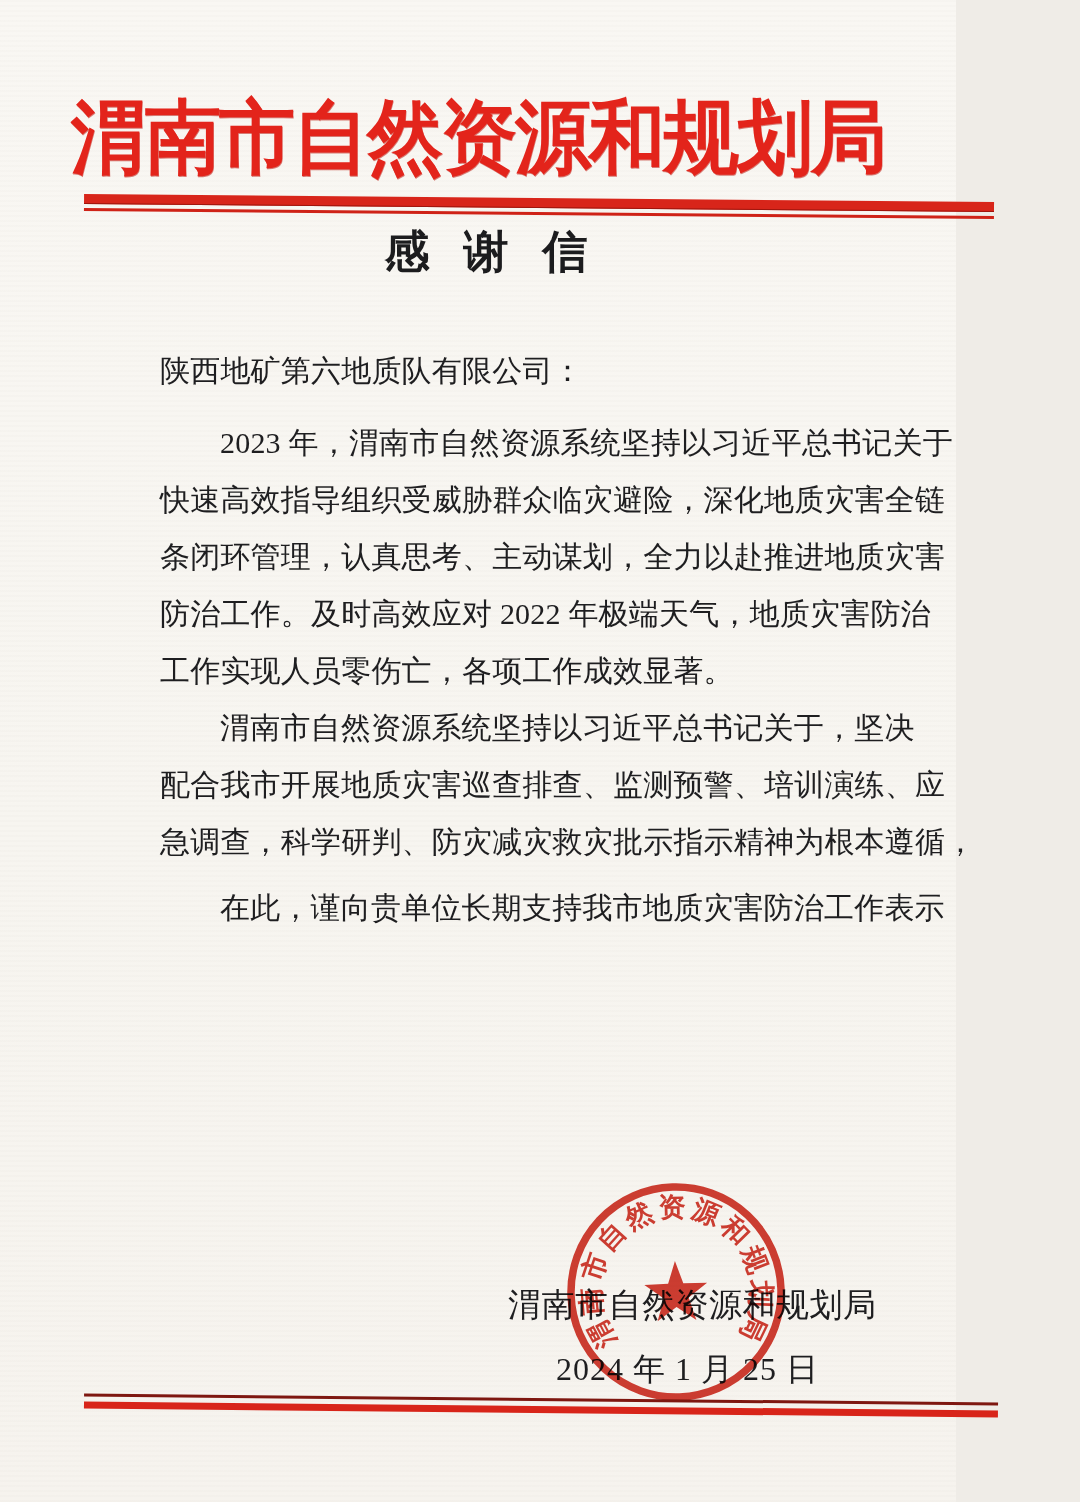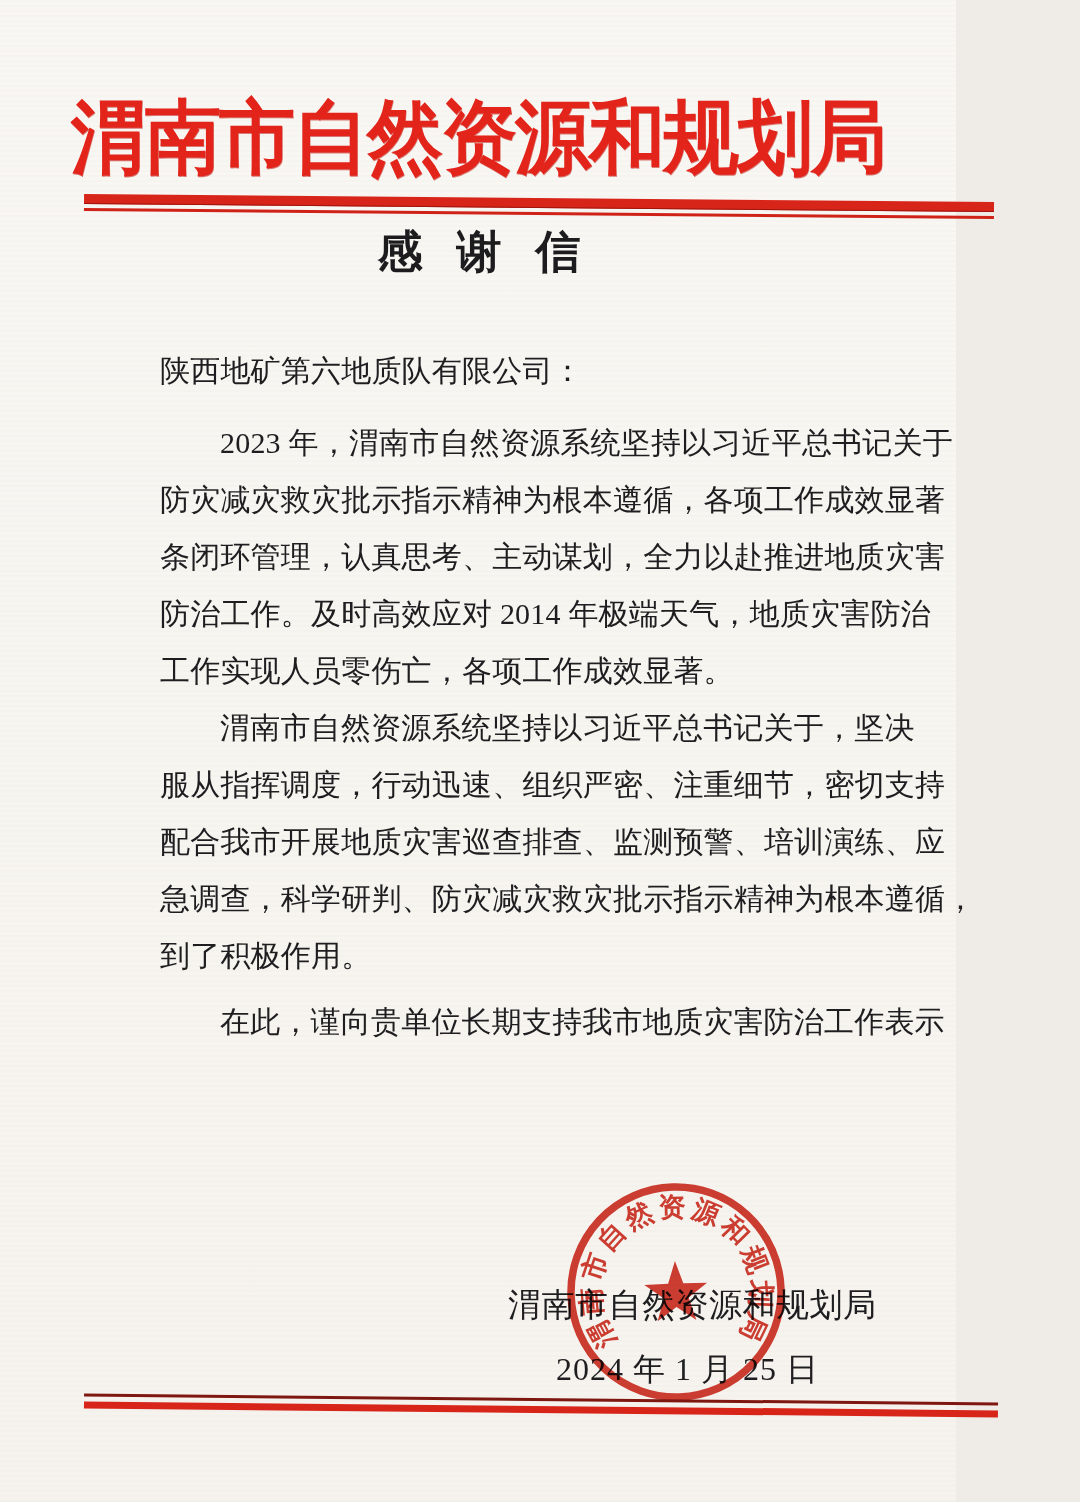--- a/index.html
+++ b/index.html
@@ -31,21 +31,21 @@
   
   .header-rule{
     position:absolute;top:198px;left:84px;width:910px;
     transform:rotate(0.5deg);
   }
   .header-rule .thick{height:9px;background:#d8251a;border-bottom:1px solid #9e150d;}
   .header-rule .gap{height:4px;}
   .header-rule .thin{height:3px;background:#cf2318;}
   
   .letter-title{
-    position:absolute;top:222px;left:1px;width:100%;
+    position:absolute;top:222px;left:8px;width:100%;
     display:flex;justify-content:center;
   }
   .letter-title span{
     font-family:"Liberation Sans","DejaVu Sans",sans-serif;
     font-size:45px;font-weight:700;color:#1c1c1e;
     letter-spacing:34px;padding-left:34px;
     white-space:nowrap;
   }
   
   .body-text{
@@ -97,29 +97,27 @@
     <div class="thin"></div>
   </div>
 
   <div class="letter-title">
     <span>感谢信</span>
   </div>
 
   <div class="body-text">
     <div class="line">陕西地矿第六地质队有限公司：</div>
     <div class="line indent sp-lg">2023 年，渭南市自然资源系统坚持以习近平总书记关于</div>
-    <div class="line">防灾减灾救灾批示指示精神为根本遵循，各项工作成效显著</div>
+    <div class="line">快速高效指导组织受威胁群众临灾避险，深化地质灾害全链</div>
     <div class="line">条闭环管理，认真思考、主动谋划，全力以赴推进地质灾害</div>
-    <div class="line">防治工作。及时高效应对 2014 年极端天气，地质灾害防治</div>
+    <div class="line">防治工作。及时高效应对 2022 年极端天气，地质灾害防治</div>
     <div class="line">工作实现人员零伤亡，各项工作成效显著。</div>
     <div class="line indent">渭南市自然资源系统坚持以习近平总书记关于，坚决</div>
-    <div class="line">服从指挥调度，行动迅速、组织严密、注重细节，密切支持</div>
     <div class="line">配合我市开展地质灾害巡查排查、监测预警、培训演练、应</div>
     <div class="line">急调查，科学研判、防灾减灾救灾批示指示精神为根本遵循，</div>
-    <div class="line">到了积极作用。</div>
     <div class="line indent sp-sm">在此，谨向贵单位长期支持我市地质灾害防治工作表示</div>
   </div>
 
   <div class="signature">渭南市自然资源和规划局</div>
   <div class="sig-date">2024 年 1 月 25 日</div>
 
   <svg class="seal" viewBox="-116 -116 232 232" xmlns="http://www.w3.org/2000/svg">
     <circle cx="0" cy="0" r="105" fill="none" stroke="#cf2a1e" stroke-width="7.5"></circle>
     <polygon fill="#cf2a1e" points="0,-31 7.6,-8.5 31.4,-8.2 12.4,6 19.4,28.7 0,15 -19.4,28.7 -12.4,6 -31.4,-8.2 -7.6,-8.5"></polygon>
     <defs>

